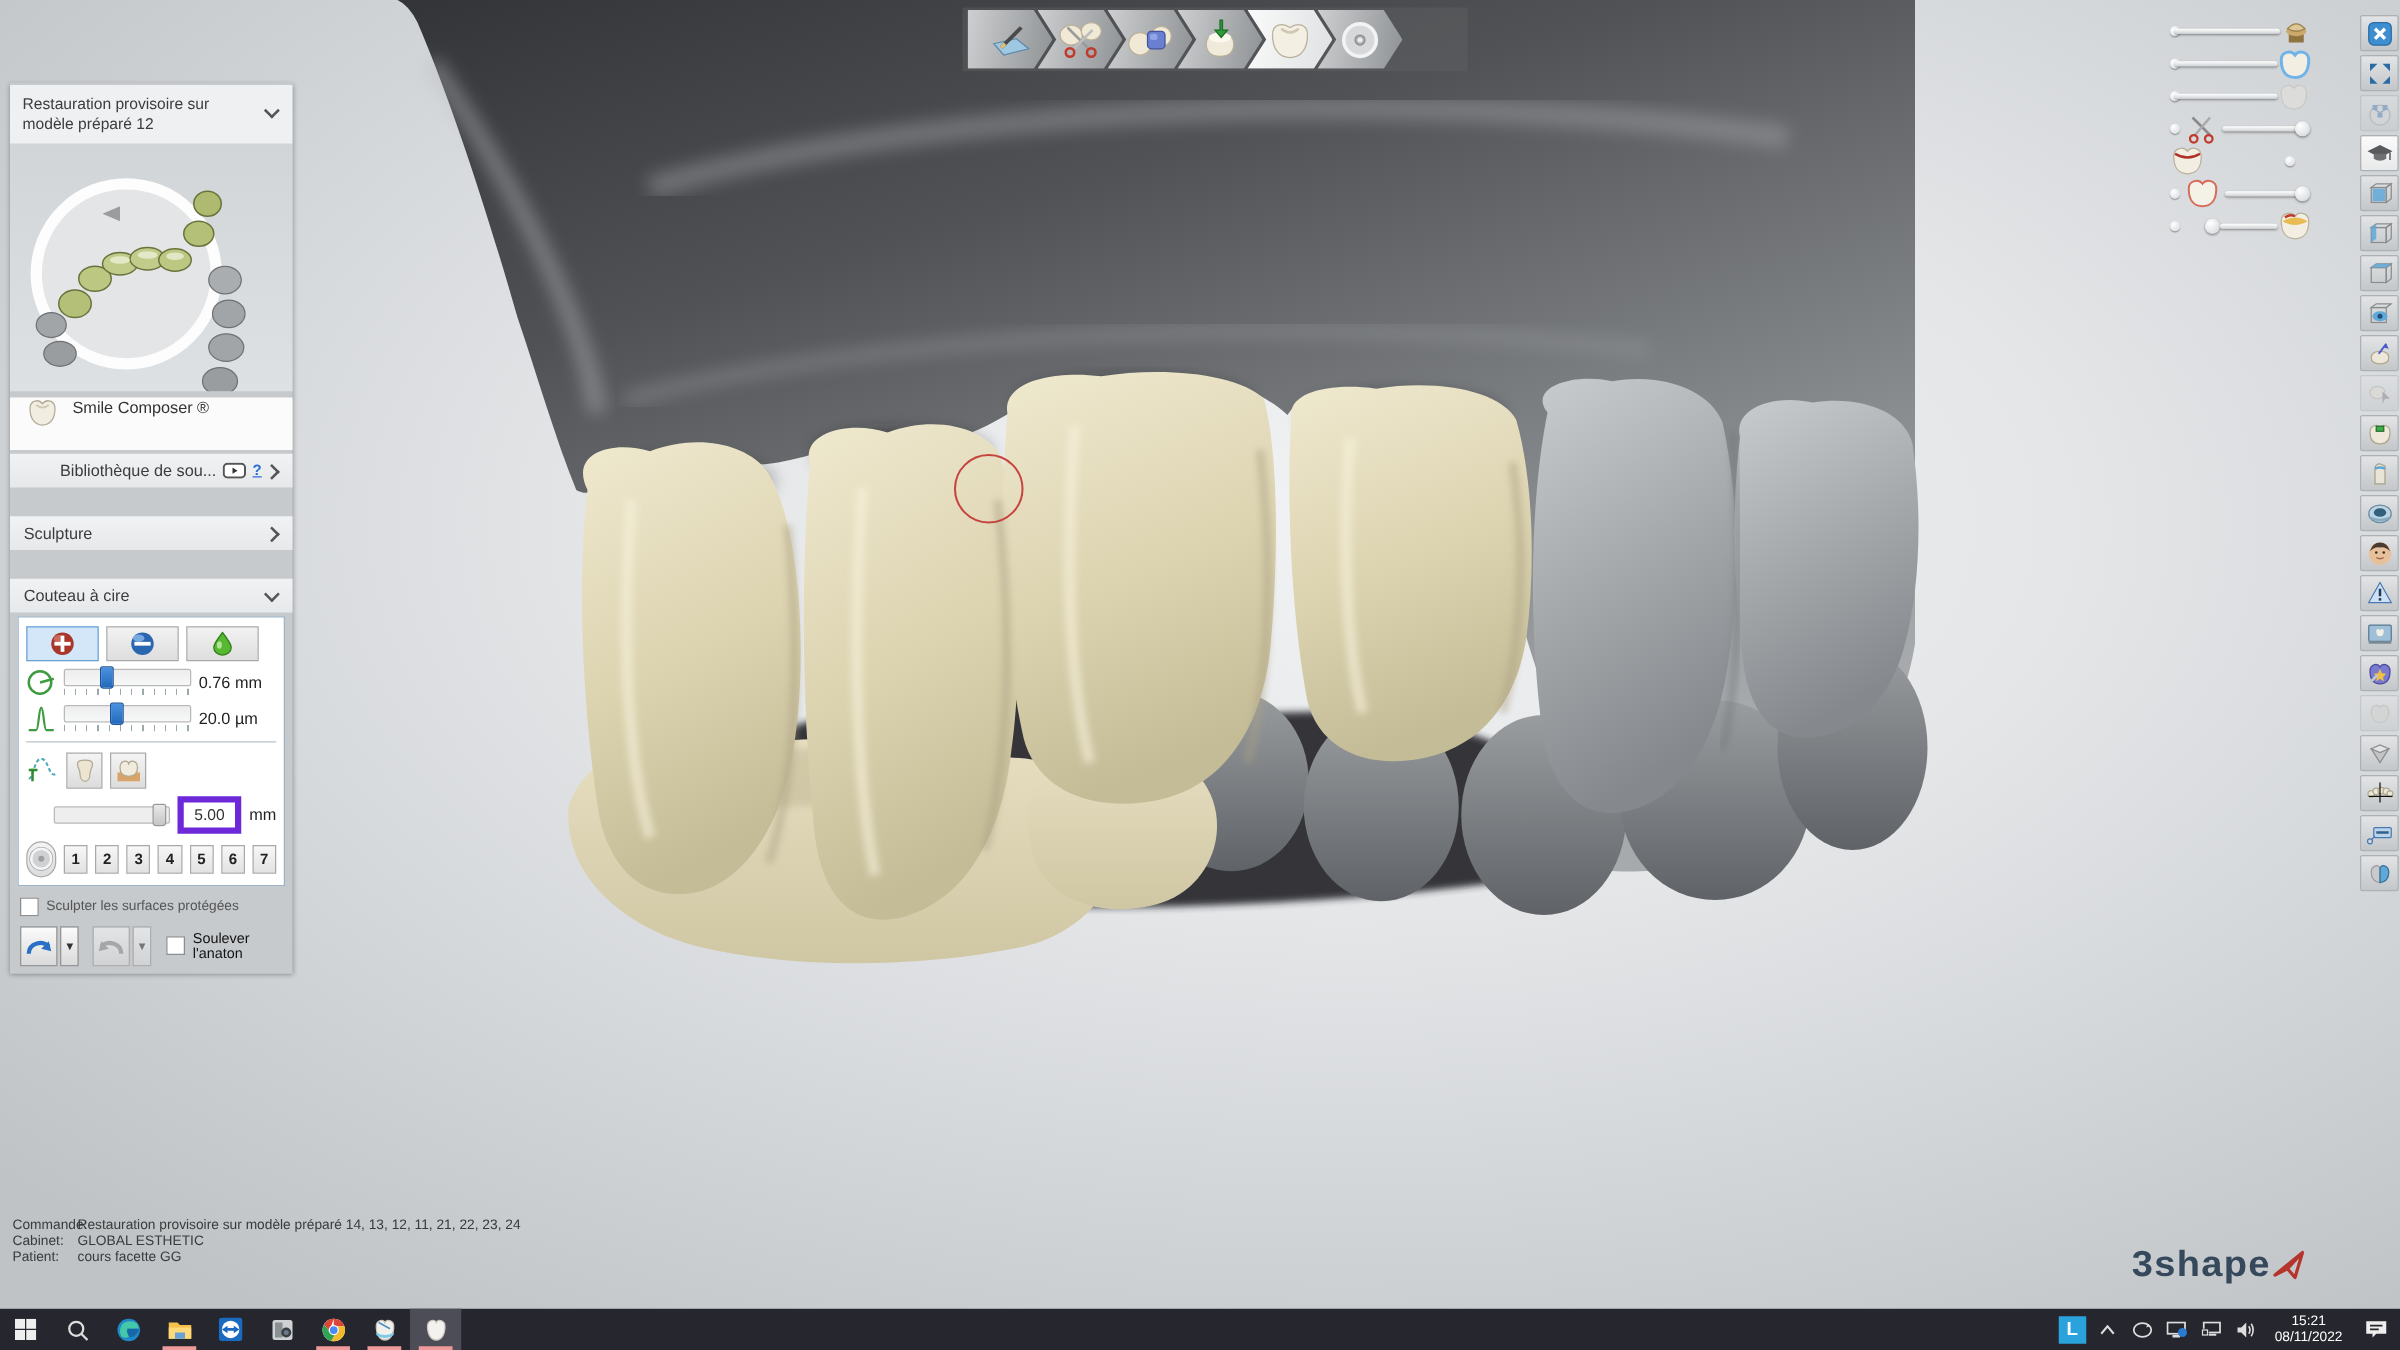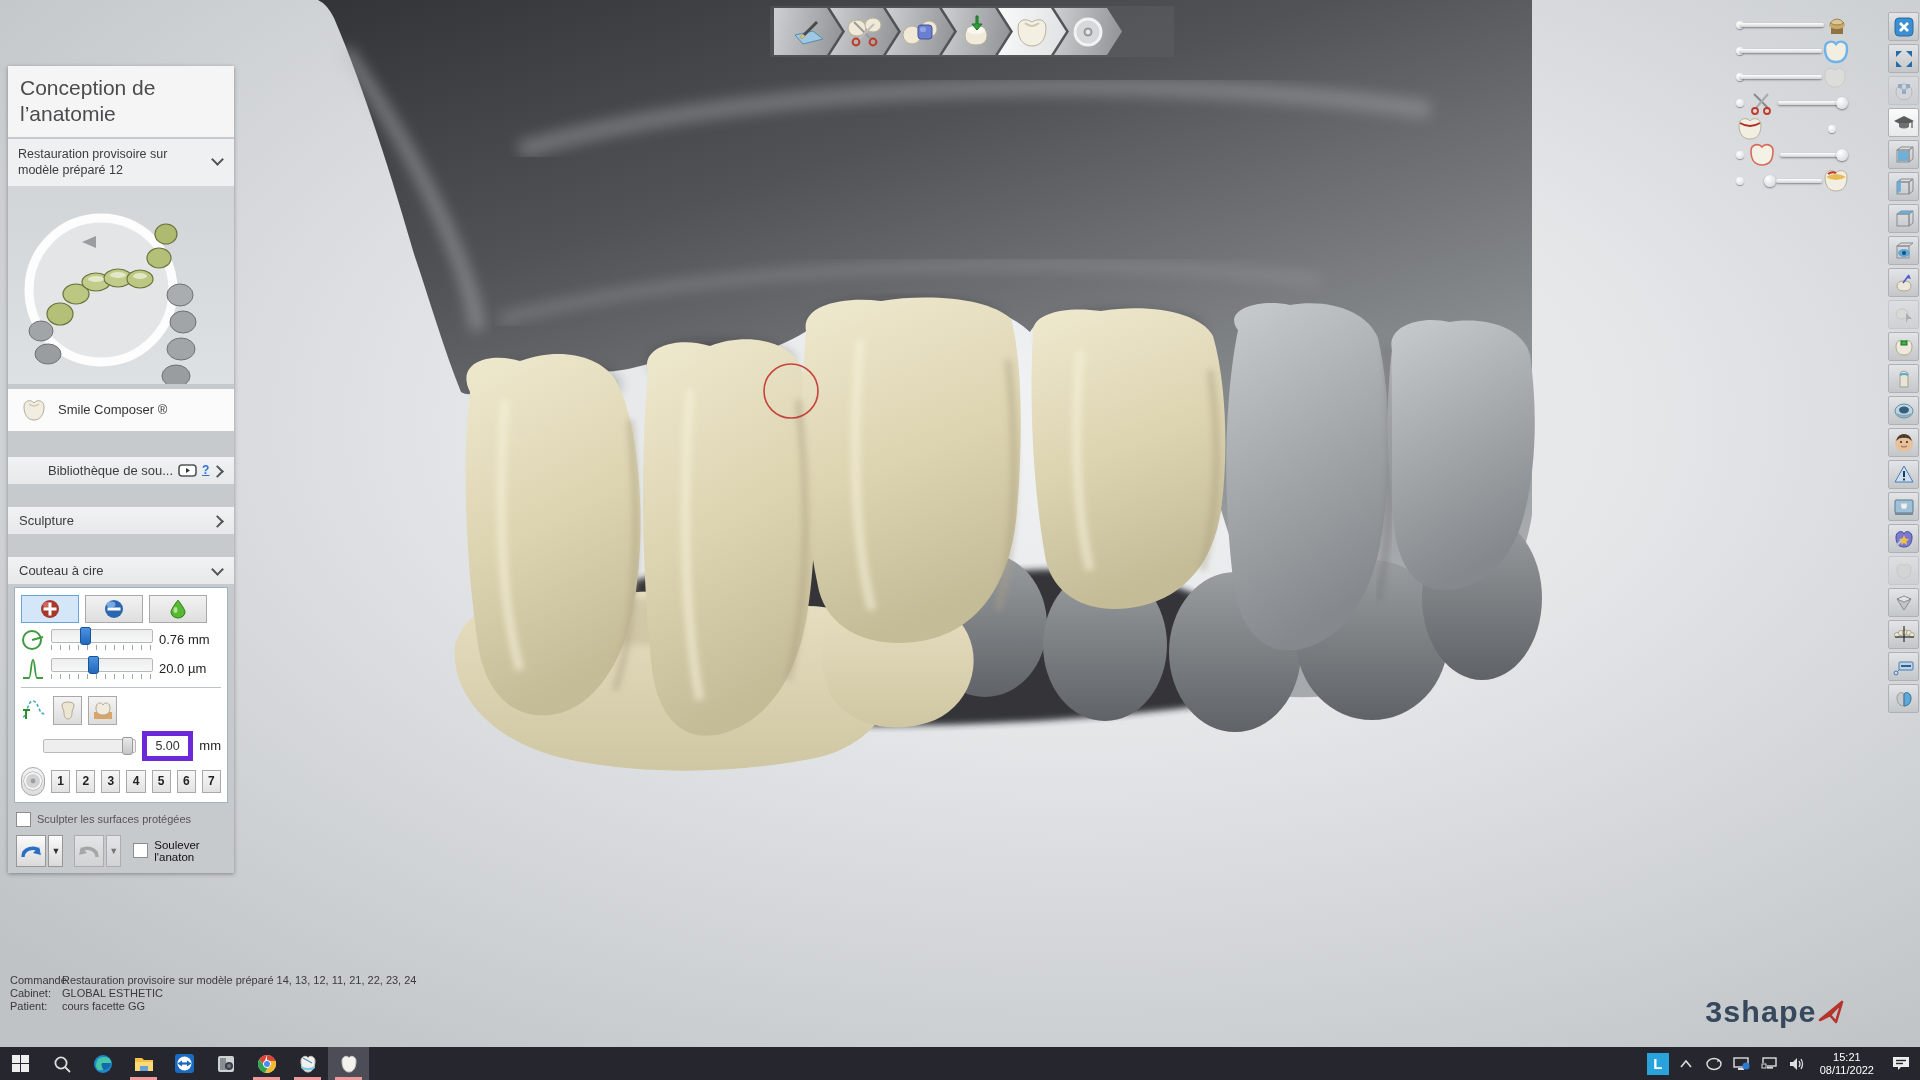--- a/index.html
+++ b/index.html
@@ -11,23 +11,23 @@
   
   .navbar{position:absolute;left:8px;top:8px;width:226px;height:52px;background:linear-gradient(#fefefe,#f1f2f3);box-shadow:0 1px 3px rgba(0,0,0,.35);display:flex;}
   .navbtn{flex:1;display:flex;flex-direction:column;align-items:center;justify-content:center;gap:3px;border-right:1px solid #e4e5e6;font-size:11px;color:#3a3a3a;cursor:default;}
   .navbtn:last-child{border-right:none;}
 
   
   .leftpanel{position:absolute;left:8px;top:66px;width:226px;background:#c6cacd;box-shadow:0 1px 4px rgba(0,0,0,.35);padding-bottom:6px;}
   .ptitle{background:#f5f5f6;padding:9px 12px 11px;font-size:21px;color:#4b4b4d;line-height:1.22;}
   .pstep{background:#eff0f1;margin-top:2px;padding:7px 24px 7px 10px;font-size:12.5px;color:#3c3c3e;line-height:1.3;position:relative;}
   .poverview{height:198px;background:linear-gradient(#d2d5d8,#dee1e3);position:relative;}
-  .psmile{margin-top:5px;background:#fbfbfc;height:42px;display:flex;align-items:center;gap:11px;padding:0 13px;font-size:13px;color:#333;}
+  .psmile{margin-top:5px;background:#fbfbfc;height:42px;display:flex;gap:11px;padding:0 13px;font-size:13px;color:#333;}
   .phead{margin-top:23px;background:linear-gradient(#f1f2f3,#e6e8ea);height:27px;display:flex;align-items:center;padding:0 11px;font-size:13px;color:#3c3c3e;position:relative;}
-  .phead.first{margin-top:26px;padding-left:40px;}
+  .phead.first{margin-top:3px;padding-left:40px;}
   .chevR{width:7px;height:7px;border-right:2px solid #555;border-top:2px solid #555;transform:rotate(45deg);display:inline-block;}
   .chevD{width:7px;height:7px;border-right:2px solid #555;border-bottom:2px solid #555;transform:rotate(45deg);display:inline-block;}
   .toolbox{margin:3px 6px 0;background:#fff;border:1px solid #9fb3c4;padding:7px 6px 6px;}
   .trow{display:flex;align-items:center;gap:6px;margin-bottom:6px;}
   .toolbtn{width:56px;height:26px;border:1px solid #a9a9a9;background:linear-gradient(#f2f2f2,#dedede);display:flex;align-items:center;justify-content:center;}
   .toolbtn.sel{background:#d3e7f8;border:1px solid #6ba3d6;}
   .strack{width:100px;height:12px;background:linear-gradient(#ededee,#f7f8f8);border:1px solid #b9b9b9;border-radius:2px;position:relative;}
   .shandle{position:absolute;top:-3px;width:9px;height:16px;background:linear-gradient(#4b93e0,#2268bc);border:1px solid #17549f;border-radius:2px 2px 3px 3px;}
   .ticks{height:5px;margin-top:2px;background:repeating-linear-gradient(90deg,#9aa 0 1px,transparent 1px 9px);}
   .sval{font-size:13px;color:#222;}
@@ -223,21 +223,20 @@
         <circle cx="16" cy="16" r="14" fill="#d6d8da" stroke="#9a9c9e"></circle>
         <circle cx="16" cy="16" r="13" fill="none" stroke="#f2f3f4" stroke-width="3"></circle>
         <circle cx="16" cy="16" r="4" fill="#aeb0b2" stroke="#8a8c8e"></circle>
         <circle cx="16" cy="16" r="2" fill="#eceded"></circle>
       </svg>
     </div>
   </div>
 
 
   <div class="leftpanel">
-    <div class="ptitle">Conception de l’anatomie</div>
 
     <div class="pstep">
       <span>Restauration provisoire sur modèle préparé 12</span>
       <span class="chevD abs" style="right:12px;top:16px;"></span>
     </div>
 
     <div class="poverview">
       <svg width="226" height="198" viewBox="0 0 226 198">
         <circle cx="93" cy="104" r="72" fill="#e3e5e7" stroke="#fdfdfd" stroke-width="9"></circle>
         <polygon points="74,56 88,50 88,62" fill="#9a9da0"></polygon>

